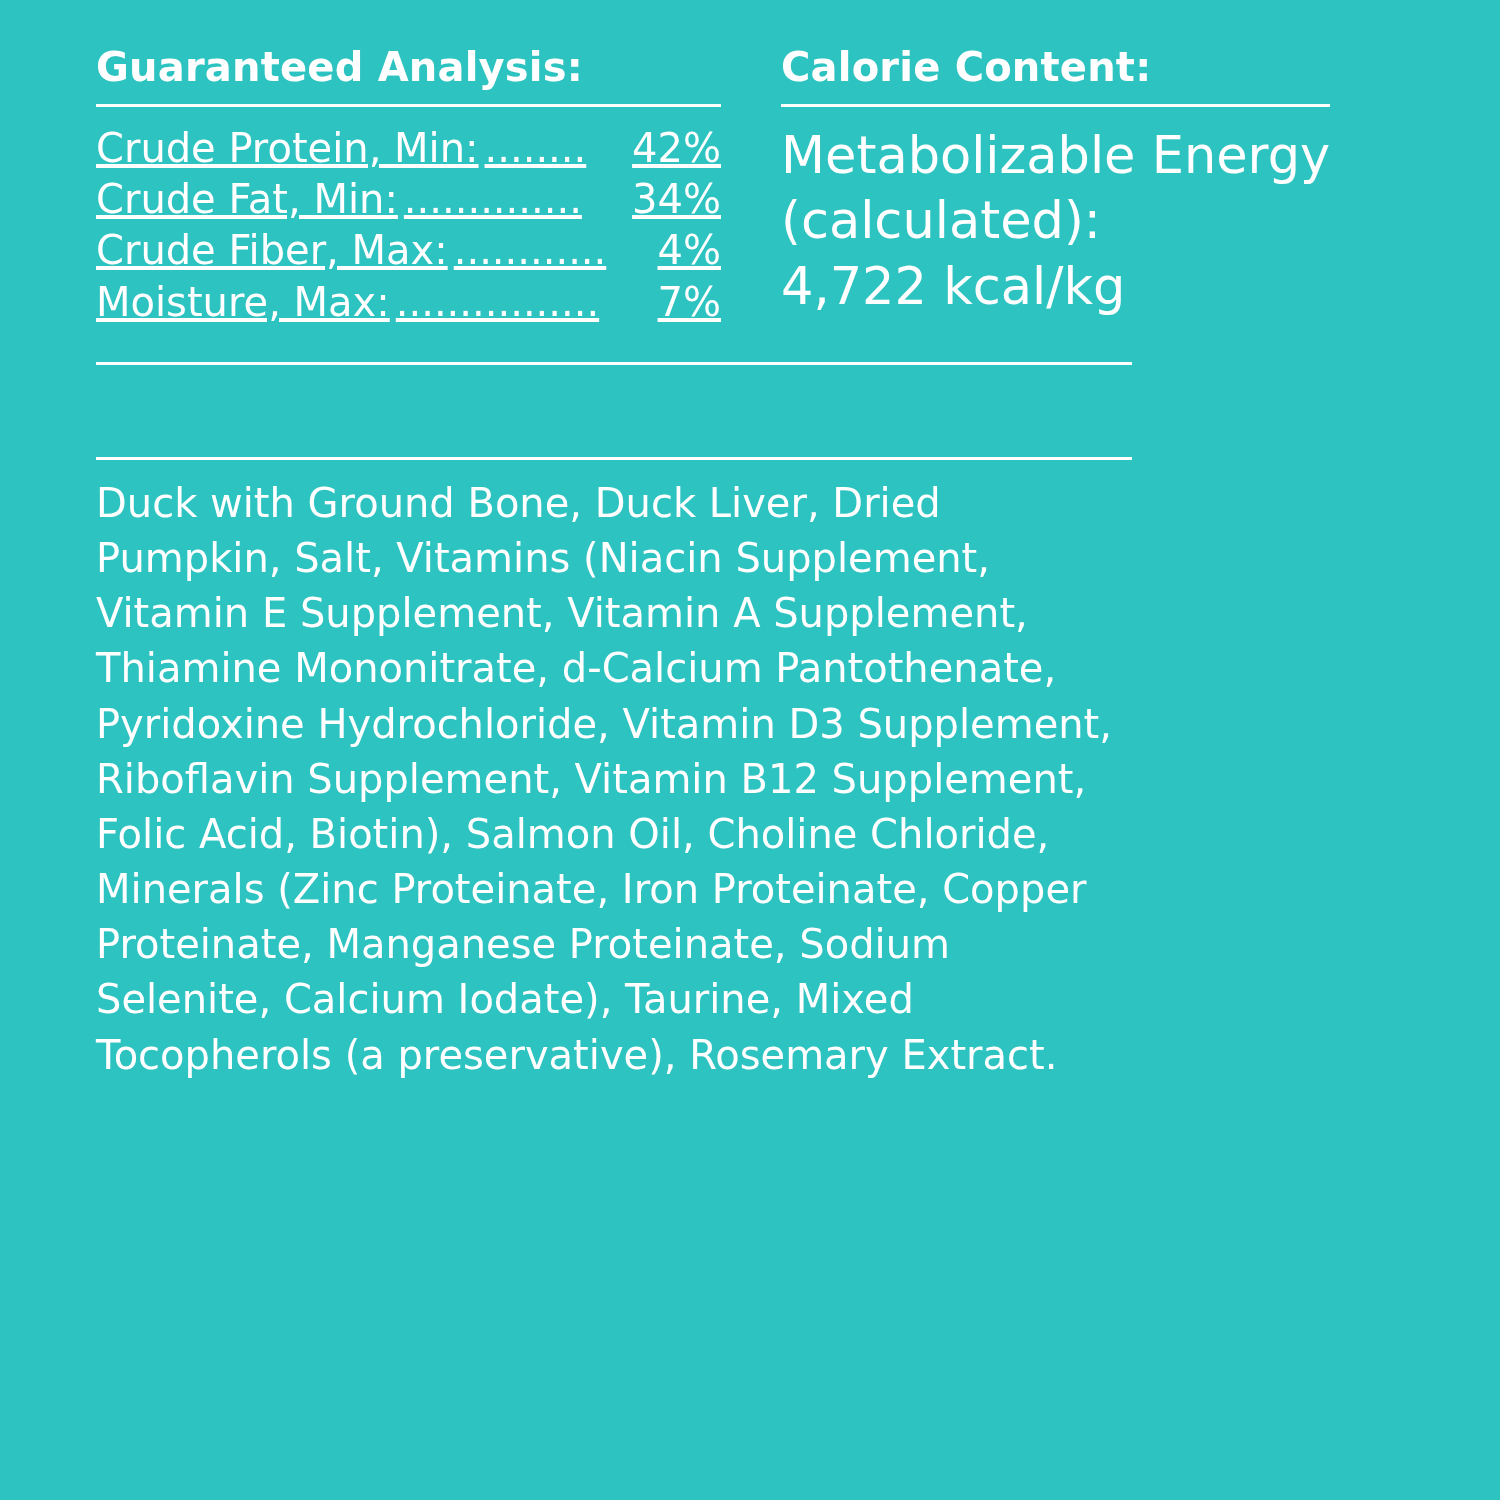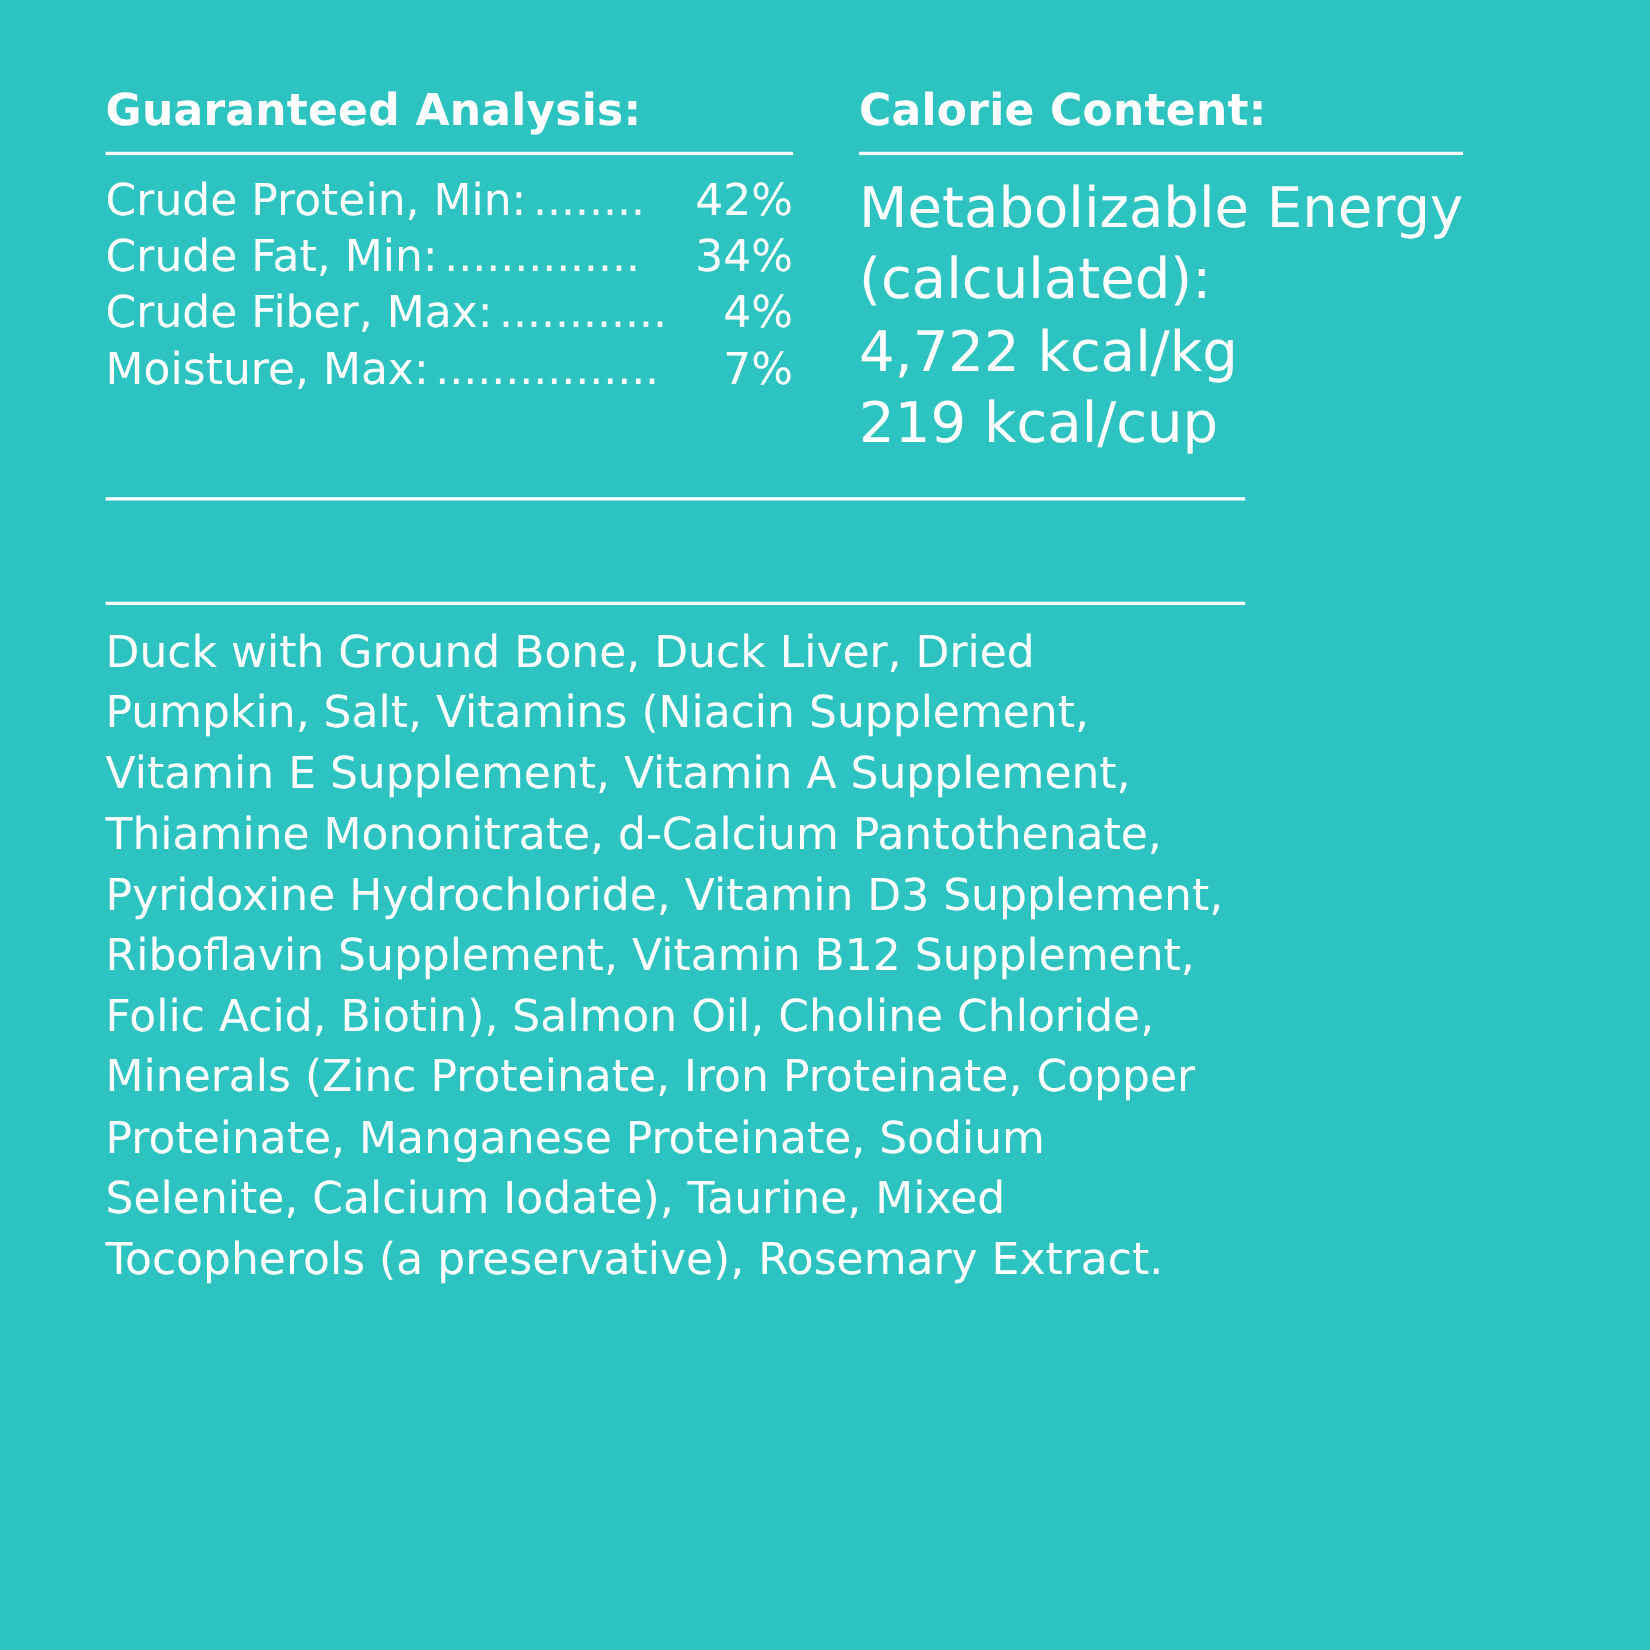--- a/index.html
+++ b/index.html
@@ -12,21 +12,21 @@
     background: #2dc3c0;
     font-family: "DejaVu Sans", sans-serif;
     color: #ffffff;
     overflow: hidden;
   }
   .page {
     position: relative;
     width: 1228px;
     height: 1500px;
     box-sizing: border-box;
-    padding: 78px 96px 0 96px;
+    padding: 44px 96px 0 96px;
   }
   .top-row {
     display: flex;
     flex-direction: row;
     align-items: flex-start;
     gap: 60px;
   }
   .col-left {
     width: 625px;
     flex: 0 0 625px;
@@ -56,20 +56,21 @@
     margin: 0;
     padding: 0;
   }
   .ga-row {
     display: flex;
     flex-direction: row;
     align-items: flex-end;
     font-size: 40px;
     line-height: 1.28;
     white-space: nowrap;
+    text-decoration: underline;
   }
   .ga-label {
     flex: 0 0 auto;
   }
   .ga-dots {
     flex: 1 1 auto;
     overflow: hidden;
     white-space: nowrap;
     text-align: left;
     padding: 0 6px;
@@ -144,21 +145,20 @@
       </div>
     </div>
 
     <div class="col-right">
       <h2 class="section-title">Calorie Content:</h2>
       <div class="rule"></div>
       <div class="cal-lines">
         <div>Metabolizable Energy</div>
         <div>(calculated):</div>
         <div>4,722 kcal/kg</div>
-        <div>219 kcal/cup</div>
       </div>
     </div>
 
   </div>
 
   <div class="bottom-rule"></div>
 
   <div class="ingredients-block">
     <div class="rule thin"></div>
     <p class="ingredients-text">Duck with Ground Bone, Duck Liver, Dried Pumpkin, Salt, Vitamins (Niacin Supplement, Vitamin E Supplement, Vitamin A Supplement, Thiamine Mononitrate, d-Calcium Pantothenate, Pyridoxine Hydrochloride, Vitamin D3 Supplement, Riboflavin Supplement, Vitamin B12 Supplement, Folic Acid, Biotin), Salmon Oil, Choline Chloride, Minerals (Zinc Proteinate, Iron Proteinate, Copper Proteinate, Manganese Proteinate, Sodium Selenite, Calcium Iodate), Taurine, Mixed Tocopherols (a preservative), Rosemary Extract.</p>

